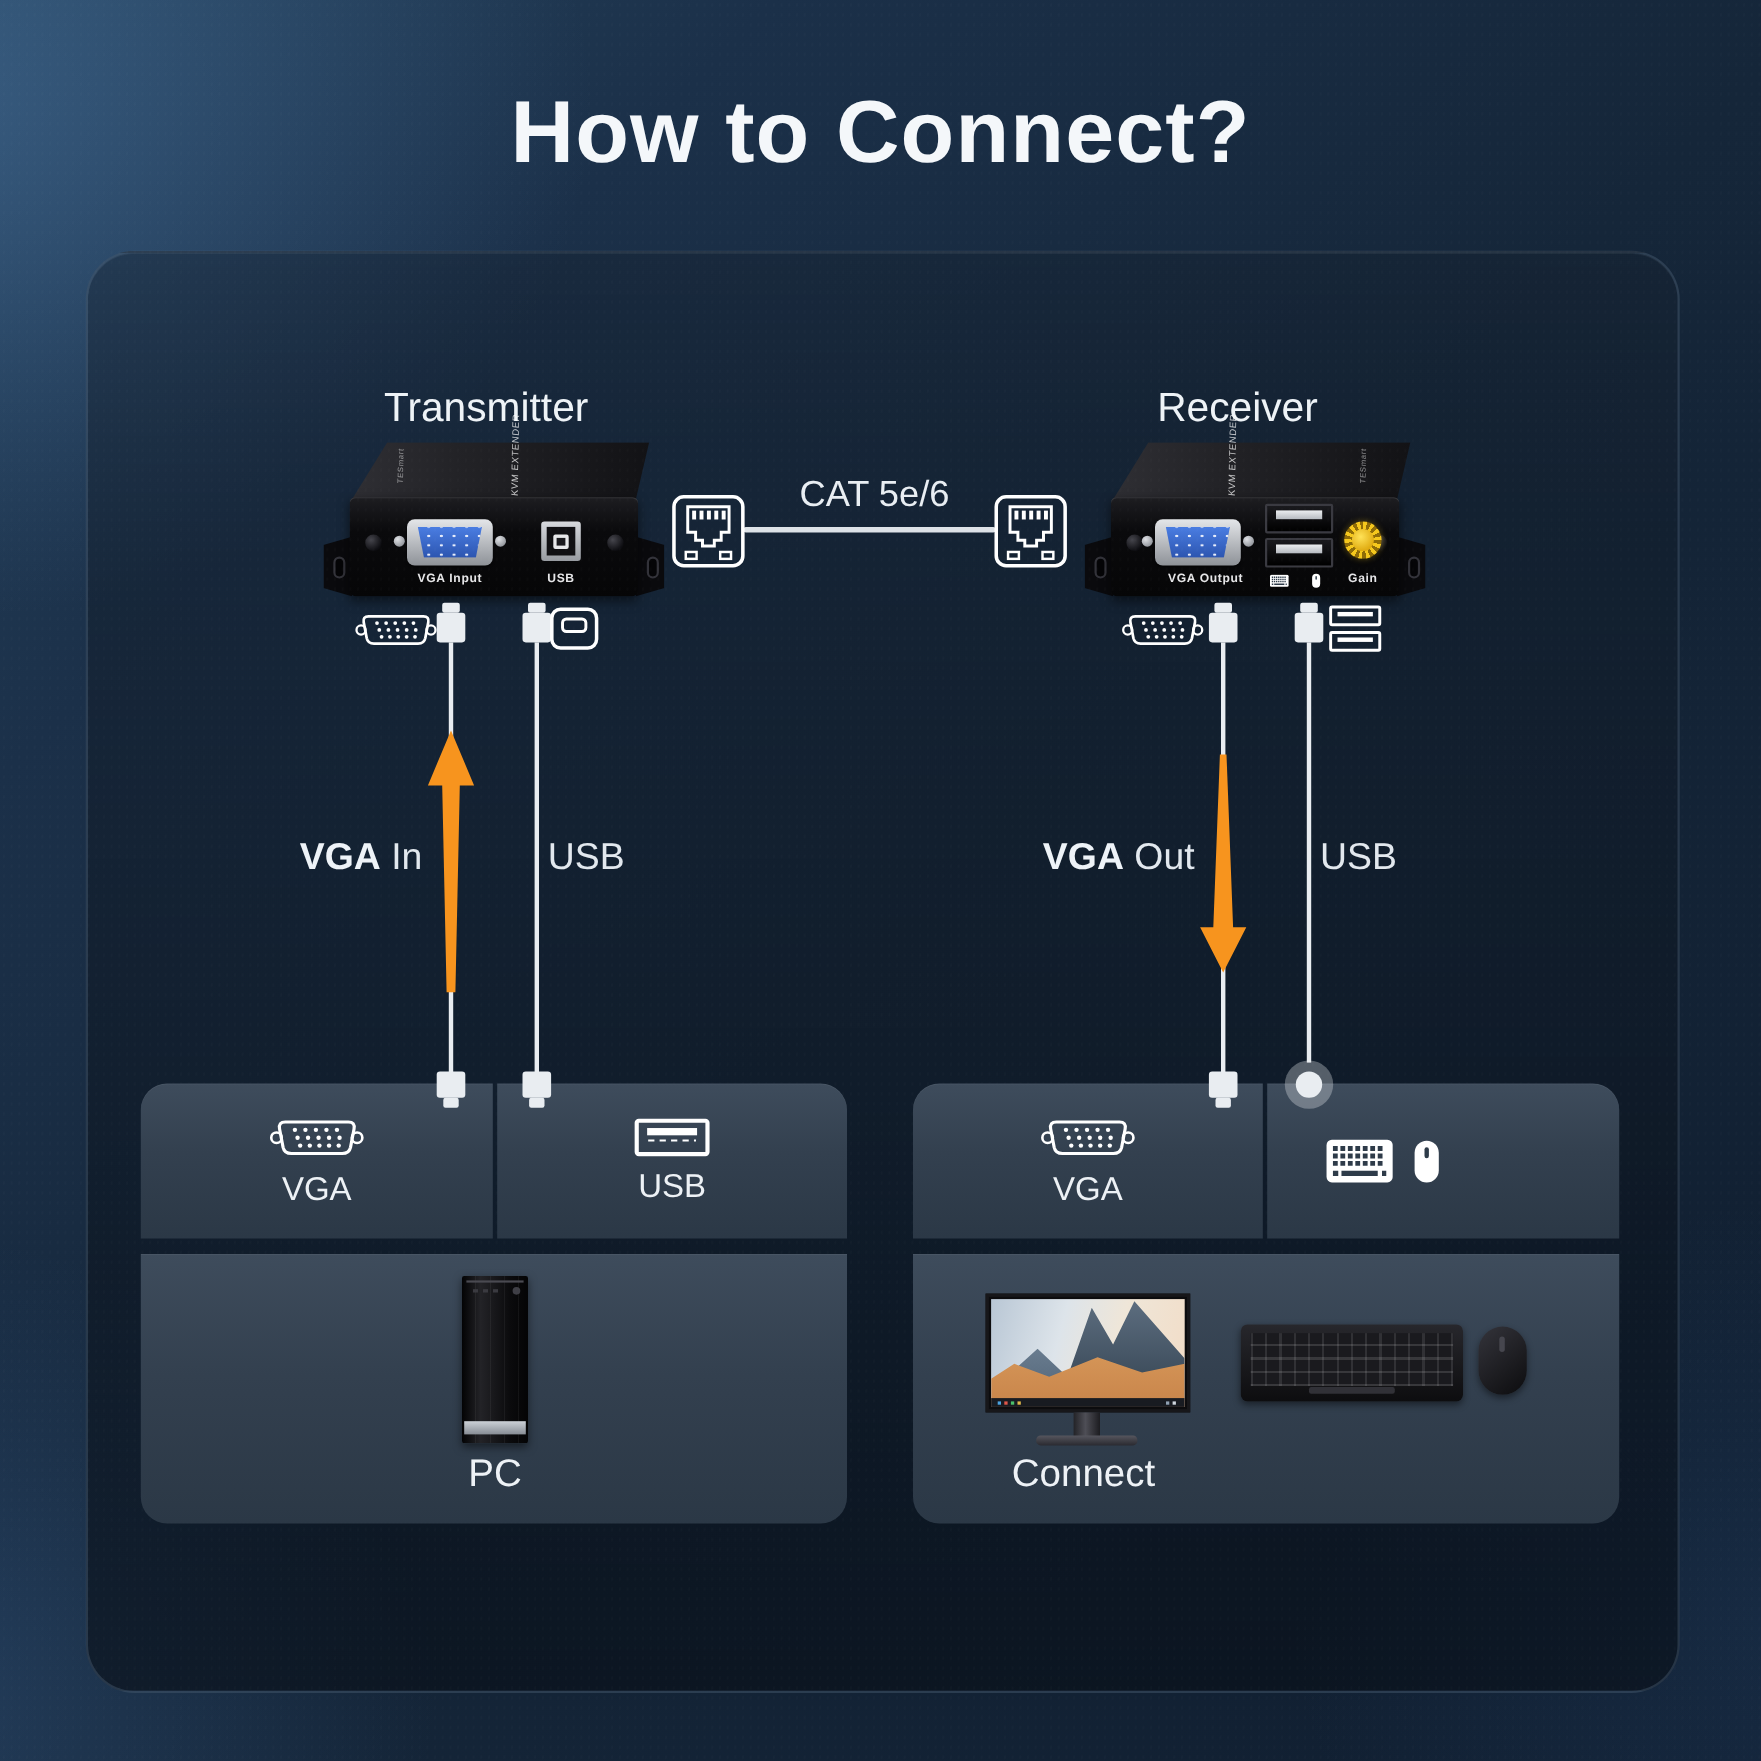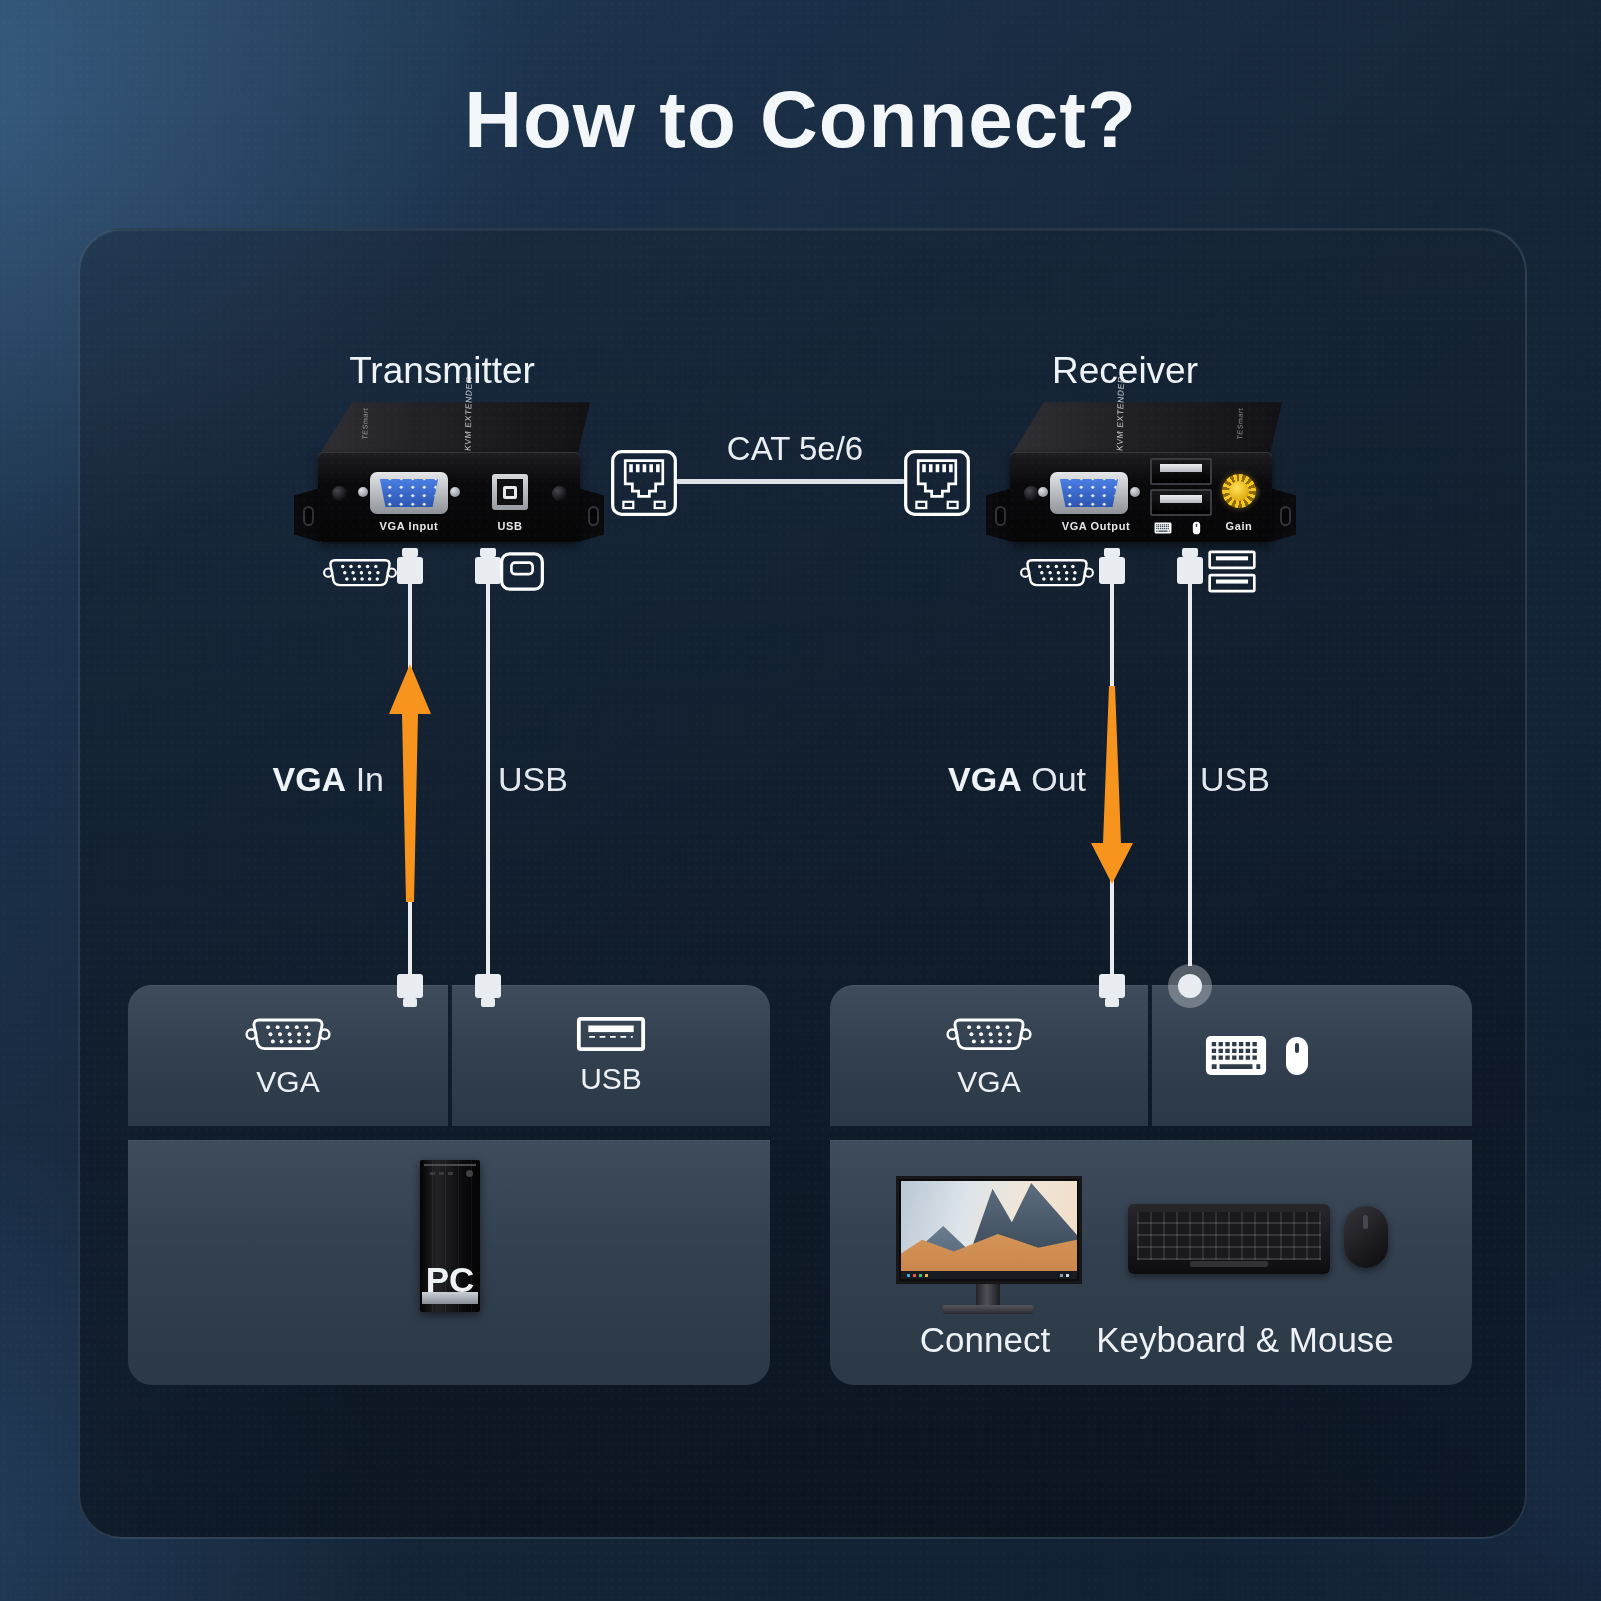--- a/index.html
+++ b/index.html
@@ -358,21 +358,21 @@
   <div class="abs cell" style="left:452px;top:985px;width:318px;height:141px;border-radius:0 24px 0 0;">
     <svg class="icon" width="70" height="36">
         <use href="#sym-usb-a"></use>
       </svg>
     <div class="cell-label">USB</div>
   </div>
   <div class="abs cell" style="left:128px;top:1140px;width:642px;height:245px;border-radius:0 0 24px 24px;"></div>
   <div class="abs pc"></div>
   <div class="abs pc-btn"></div>
   <div class="abs pc-ports"></div>
-  <div class="abs bottom-label" style="left:350px;top:1260px;width:200px;font-weight:bold;">PC</div>
+  <div class="abs bottom-label" style="left:350px;top:1320px;width:200px;">PC</div>
 
   <div class="abs cell" style="left:830px;top:985px;width:318px;height:141px;border-radius:24px 0 0 0;">
     <svg class="icon" width="88" height="43">
         <use href="#sym-vga"></use>
       </svg>
     <div class="cell-label">VGA</div>
   </div>
   <div class="abs cell" style="left:1152px;top:985px;width:320px;height:141px;border-radius:0 24px 0 0;flex-direction:row;gap:16px;padding-right:110px;box-sizing:border-box;">
     <svg class="icon" width="64" height="43">
         <use href="#sym-kb"></use>
@@ -397,15 +397,14 @@
           <i style="right:14px;background:#8fa0b2;"></i>
       </div>
     </div>
   </div>
   <div class="abs mon-neck"></div>
   <div class="abs mon-base"></div>
   <div class="abs kbd"></div>
   <div class="abs mouse-photo"></div>
 
   <div class="abs bottom-label" style="left:870px;top:1320px;width:230px;">Connect</div>
-  <div class="abs bottom-label" style="left:1060px;top:1320px;width:370px;">Keyboard &amp; Mouse</div>
 
 </div>
 
 </body></html>

